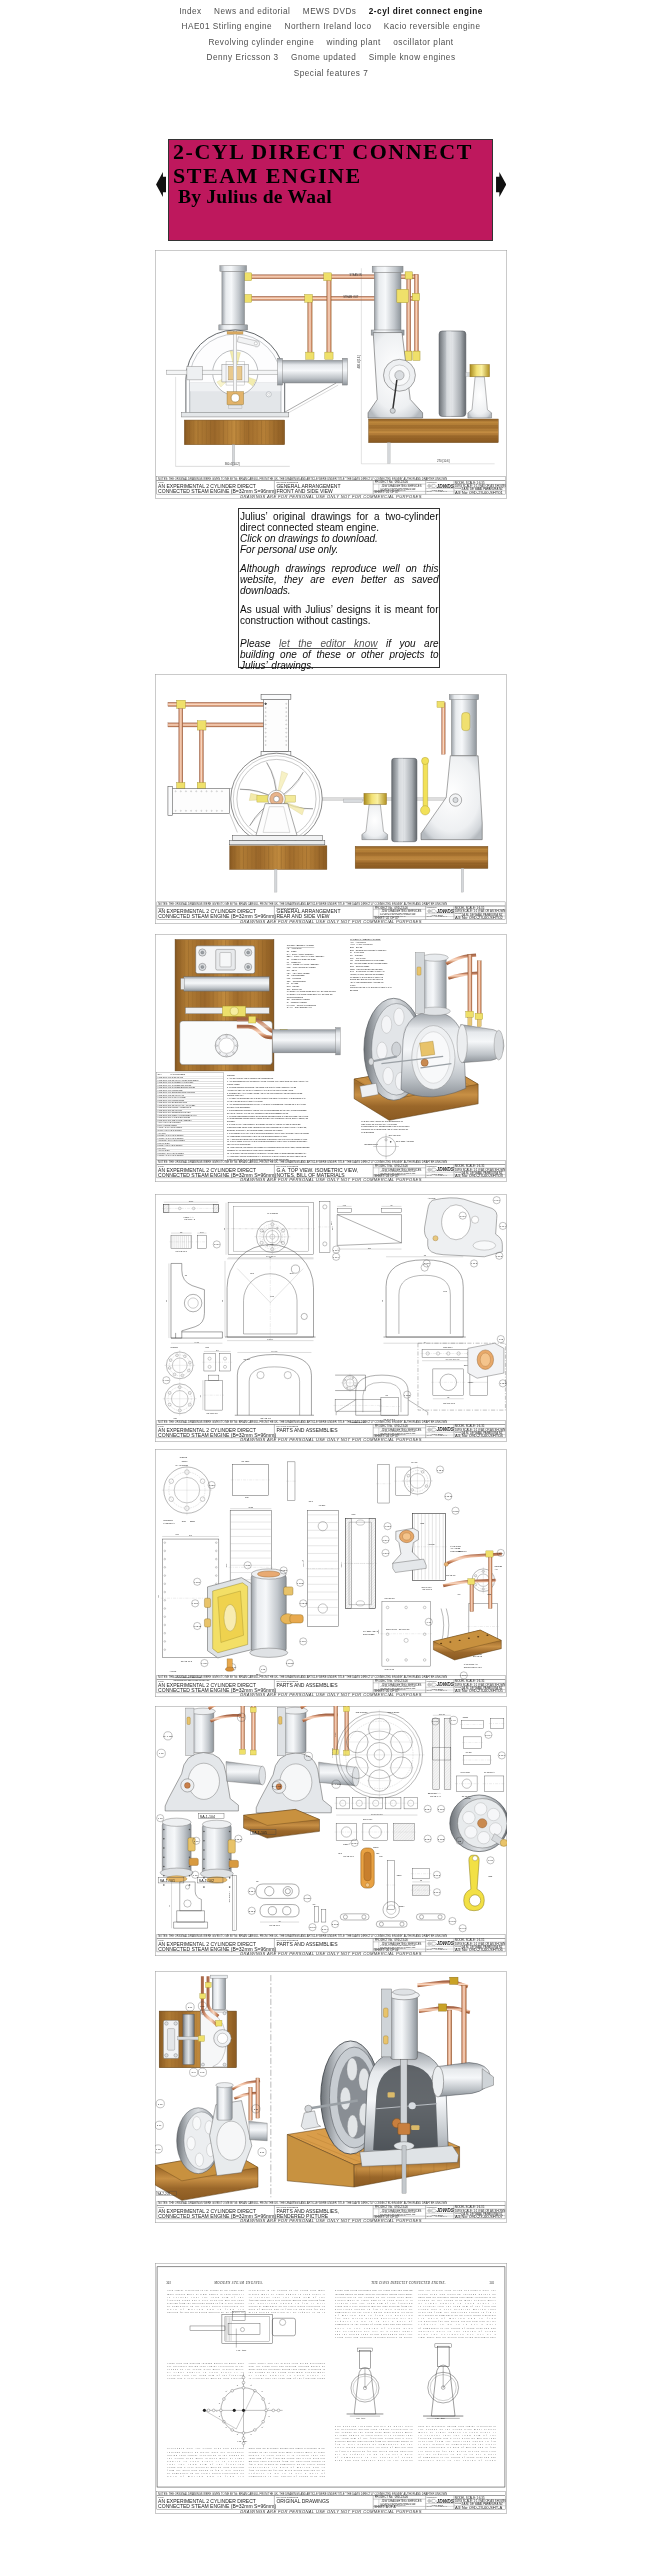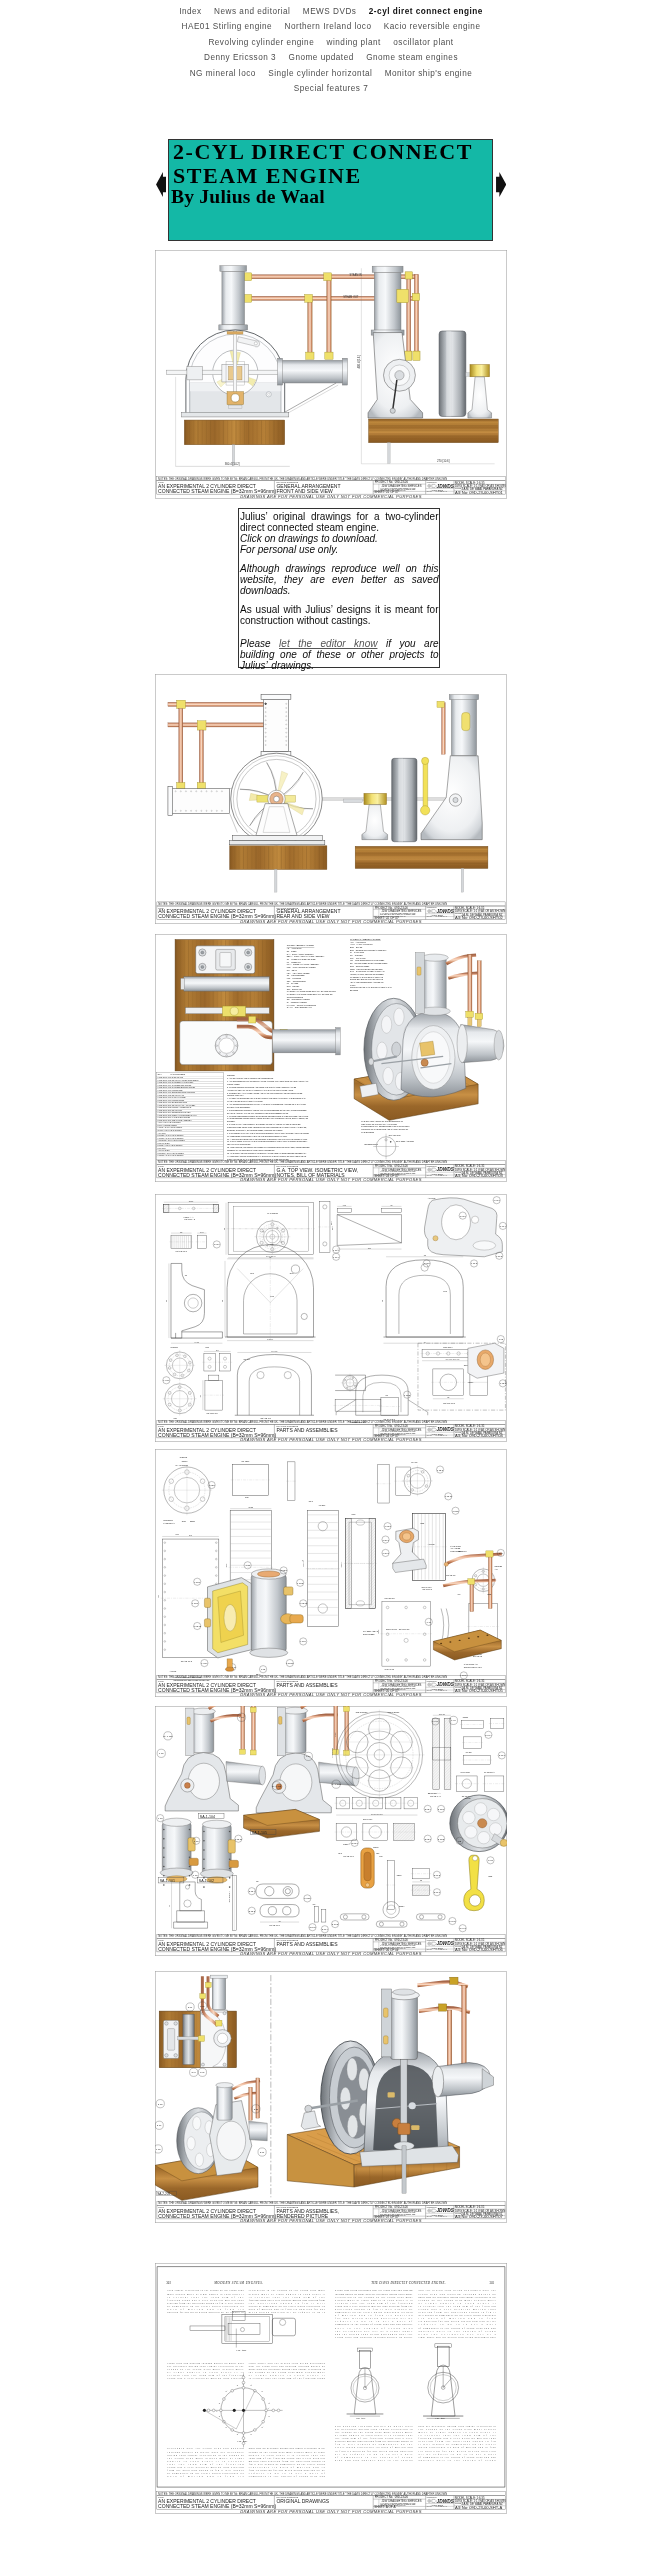--- a/index.html
+++ b/index.html
@@ -1,39 +1,38 @@
 <!DOCTYPE html>
 <html style="font-size:8.2px"><head><meta charset="utf-8">
 <style>
 html,body{margin:0;padding:0;background:#fff;}
 body{font-family:"Liberation Sans",sans-serif;}
 #page{position:relative;width:662px;height:2709px;overflow:hidden;background:#fff;}
 .menu{position:absolute;left:0;top:3.6px;width:100%;text-align:center;font-size:8.2px;color:#4d4d4d;line-height:15.5px;letter-spacing:0.5px;}
 .menu span{margin:0 6.2px;}
 .menu b{color:#111;font-weight:bold;}
-.tbox{position:absolute;left:168px;top:139px;width:323px;height:100px;border:0.5px solid #333;background:#14b8a6;}
+.tbox{position:absolute;left:168px;top:139px;width:323px;height:100px;border:0.5px solid #333;background:#be185d;}
 .tbox h1{margin:0 0 0 4.1px;font-family:"Liberation Serif",serif;font-size:22px;line-height:24px;font-weight:bold;color:#000;letter-spacing:1.5px;}
-.tbox h2{margin:-2.1px 0 0 2px;font-family:"Liberation Serif",serif;font-size:19.6px;line-height:21.6px;font-weight:bold;color:#000;letter-spacing:0.2px;}
+.tbox h2{margin:-2.1px 0 0 9px;font-family:"Liberation Serif",serif;font-size:19.6px;line-height:21.6px;font-weight:bold;color:#000;letter-spacing:0.2px;}
 .arrow{position:absolute;}
 .sheet{position:absolute;left:155px;background:#fff;}
 .txt{position:absolute;left:238px;top:508px;width:200px;height:158px;border:0.5px solid #333;font-size:10px;line-height:11px;color:#0c0c0c;}
 .txt .inner{margin:1.5px 0.5px 0 1px;text-align:justify;}
 .txt p{margin:8.2px 0 0 0;}
 .txt p.f{margin:0;} .txt p.w{word-spacing:1.3px;margin-top:12px;}
 .txt .it{font-style:italic;}
 .txt a{color:#555;text-decoration:underline;}
 </style></head>
 <body>
 <div id="page">
 <div class="menu">
 <div><span>Index</span><span>News and editorial</span><span>MEWS DVDs</span><span><b>2-cyl diret connect engine</b></span></div>
 <div><span>HAE01 Stirling engine</span><span>Northern Ireland loco</span><span>Kacio reversible engine</span></div>
 <div><span>Revolving cylinder engine</span><span>winding plant</span><span>oscillator plant</span></div>
-<div><span>Denny Ericsson 3</span><span>Gnome updated</span><span>Gnome steam engines</span></div>
-<div><span>NG mineral loco</span><span>Single cylinder horizontal</span><span>Monitor ship's engine</span></div>
+<div><span>Denny Ericsson 3</span><span>Gnome updated</span><span>Simple know engines</span></div>
 <div><span>Special features 7</span></div>
 </div>
 
 <div class="tbox">
 <h1>2-CYL DIRECT CONNECT<br>STEAM ENGINE</h1>
 <h2>By Julius de Waal</h2>
 </div>
 <svg class="arrow" style="left:156px;top:172px" width="10.3" height="25" viewBox="0 0 20 49">
       <polygon points="0,24.5 13.5,0 13.5,9.5 20,9.5 20,39.5 13.5,39.5 13.5,49" fill="#111"></polygon>
     </svg>

